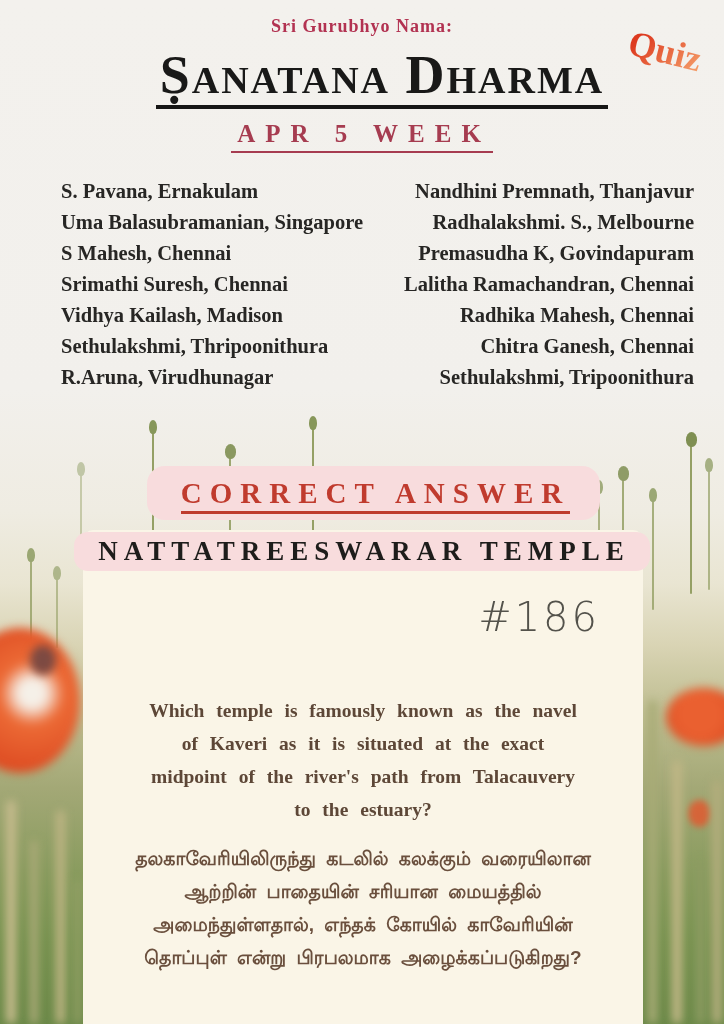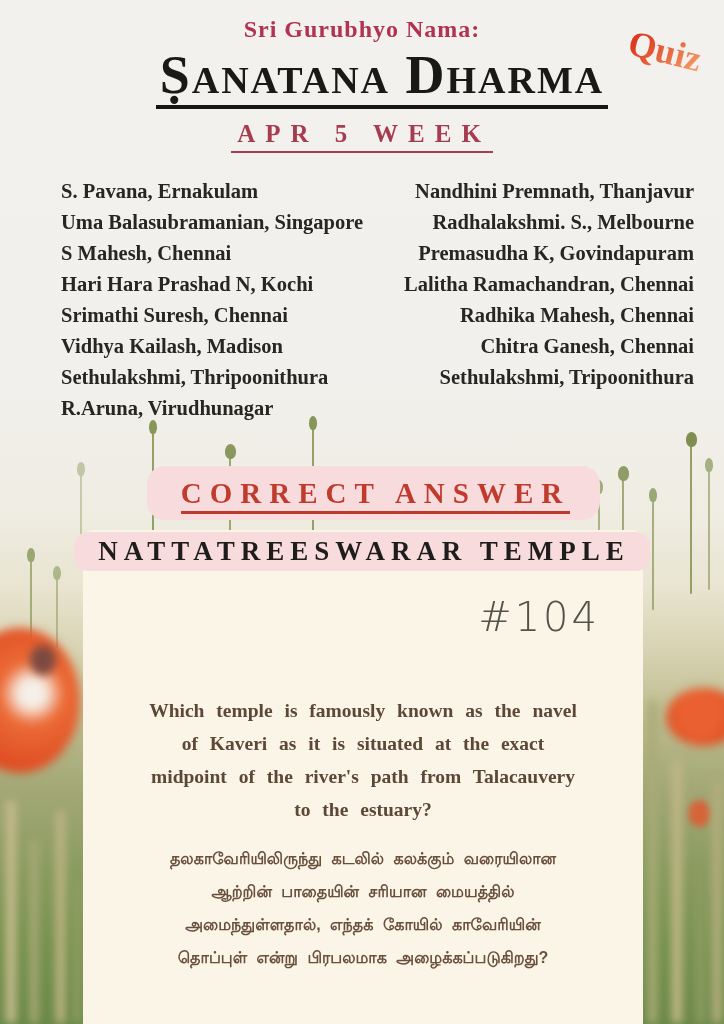--- a/index.html
+++ b/index.html
@@ -17,21 +17,21 @@
   
   .decor{position:absolute;pointer-events:none;}
   .stem{position:absolute;width:2px;background:#95a065;border-radius:2px;filter:blur(.7px);}
   .stem .pod{position:absolute;top:-12px;left:-3px;width:8px;height:14px;border-radius:50% 50% 45% 45%;background:#87975a;}
   .stem.big .pod{width:11px;height:15px;left:-4px;background:#7f8f52;}
   .poppy{position:absolute;border-radius:50%;}
   .wheat{position:absolute;border-radius:6px;filter:blur(4px);}
   
   .invocation{
     position:absolute;top:16px;left:0;width:100%;text-align:center;
-    font-size:24px;font-weight:700;letter-spacing:1px;color:#b23251;
+    font-size:18px;font-weight:700;letter-spacing:1px;color:#b23251;
   }
   .title-row{position:absolute;top:46px;left:0;width:100%;text-align:center;}
   .main-title{
     display:inline-block;
     font-variant:small-caps;
     font-size:54px;font-weight:700;line-height:1.1;
     letter-spacing:2px;color:#191918;
     border-bottom:4px solid #161615;padding:0 4px 0 4px;margin-left:40px;
   }
   .quiz-tag{
@@ -88,21 +88,21 @@
   .q-english{
     position:absolute;top:694px;left:102px;width:522px;z-index:3;
     text-align:center;white-space:pre-line;
     font-size:19.5px;font-weight:700;line-height:33px;
     word-spacing:7px;color:#5d4737;
   }
   .q-tamil{
     position:absolute;top:842px;left:102px;width:522px;z-index:3;
     text-align:center;white-space:pre-line;
     font-family:"Liberation Sans","DejaVu Sans",sans-serif;
-    font-size:16px;font-weight:700;line-height:33px;
+    font-size:19px;font-weight:700;line-height:33px;
     word-spacing:5px;color:#6a4f3d;
   }
 </style>
 </head>
 <body>
 
 <div class="poster">
 
   <div class="decor" style="inset:0;">
 
@@ -164,21 +164,20 @@
 
   <div class="week-row">
     <span class="week">APR 5 WEEK</span>
   </div>
 
   <div class="winners">
     <div class="col col-left">
         <div>S. Pavana, Ernakulam</div>
         <div>Uma Balasubramanian, Singapore</div>
         <div>S Mahesh, Chennai</div>
-        <div>Hari Hara Prashad N, Kochi</div>
         <div>Srimathi Suresh, Chennai</div>
         <div>Vidhya Kailash, Madison</div>
         <div>Sethulakshmi, Thripoonithura</div>
         <div>R.Aruna, Virudhunagar</div>
       </div>
     <div class="col col-right">
         <div>Nandhini Premnath, Thanjavur</div>
         <div>Radhalakshmi. S., Melbourne</div>
         <div>Premasudha K, Govindapuram</div>
         <div>Lalitha Ramachandran, Chennai</div>
@@ -194,21 +193,21 @@
     </div>
   </div>
 
   <div class="card"></div>
 
   <div class="answer-lines">
     <br>
     <span class="answer-line">NATTATREESWARAR TEMPLE</span>
   </div>
 
-  <div class="q-number">#104</div>
+  <div class="q-number">#186</div>
 
   <div class="q-english">Which temple is famously known as the navel
 of Kaveri as it is situated at the exact
 midpoint of the river's path from Talacauvery
 to the estuary?</div>
 
   <div class="q-tamil">தலகாவேரியிலிருந்து கடலில் கலக்கும் வரையிலான
 ஆற்றின் பாதையின் சரியான மையத்தில்
 அமைந்துள்ளதால், எந்தக் கோயில் காவேரியின்
 தொப்புள் என்று பிரபலமாக அழைக்கப்படுகிறது?</div>

